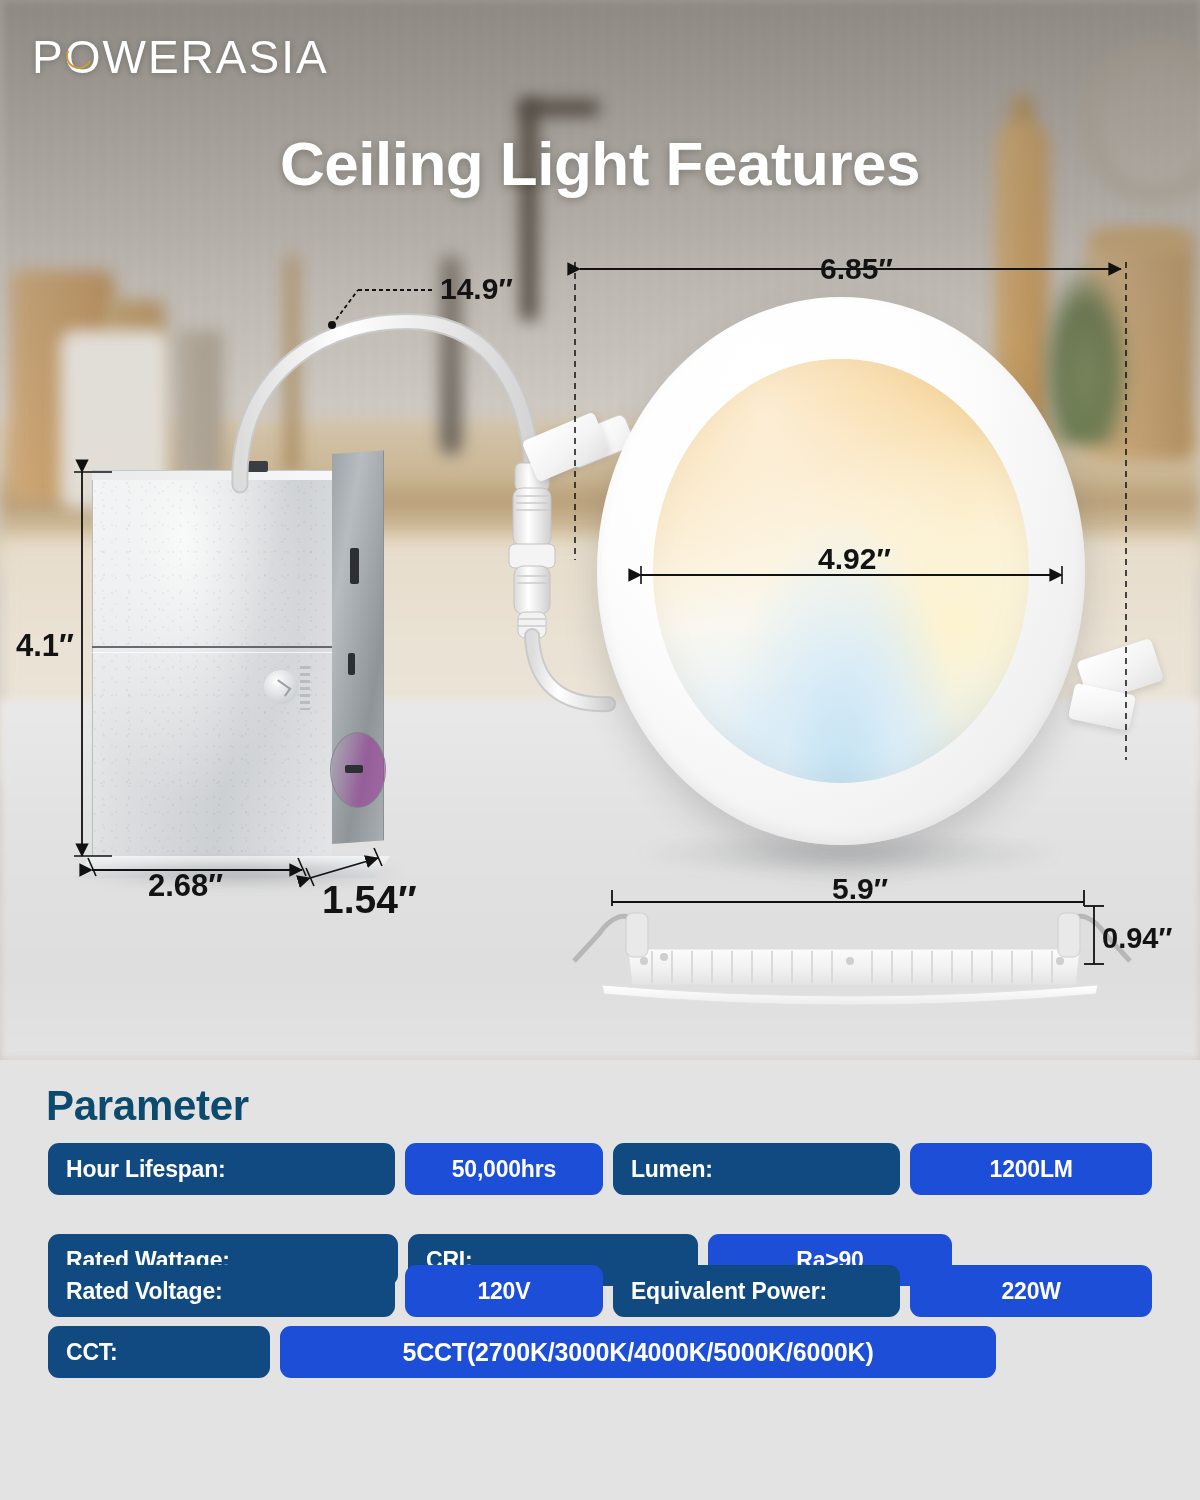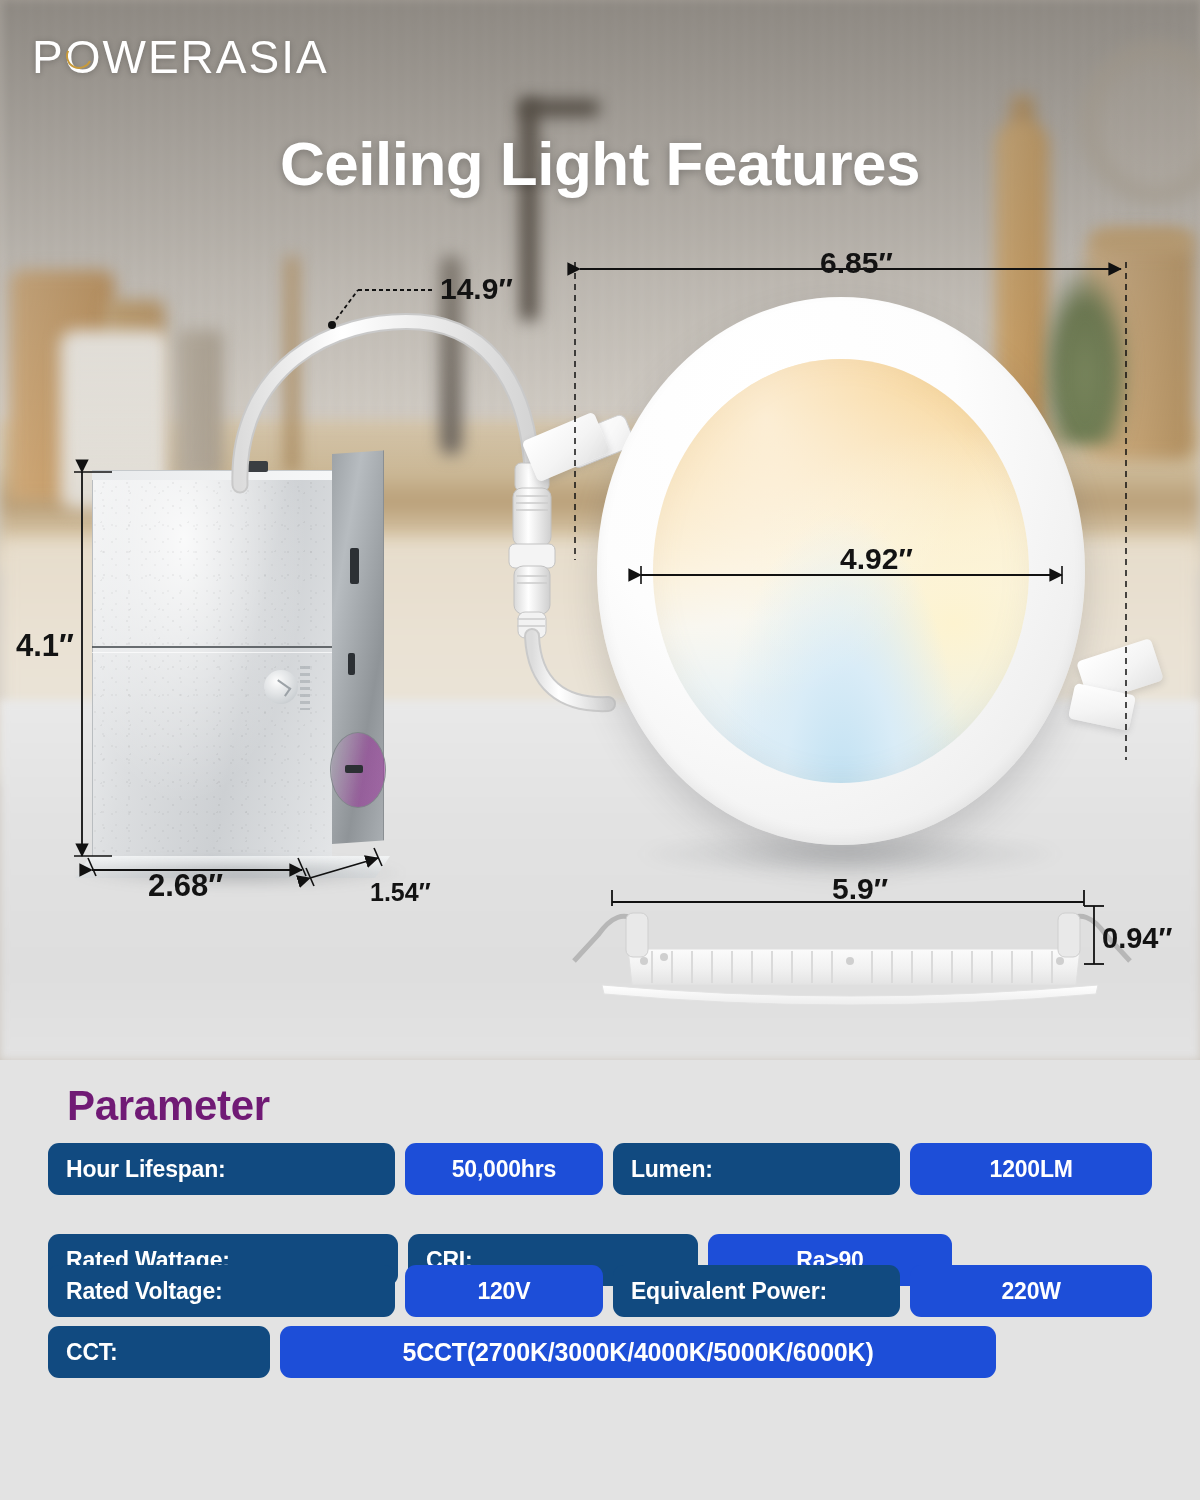--- a/index.html
+++ b/index.html
@@ -250,22 +250,22 @@
     position:absolute; color:#131313; font-weight:bold;
     font-family:"Liberation Sans", sans-serif; white-space:nowrap;
   }
 
   
   #params {
     position:absolute; left:0; top:1060px; width:1200px; height:440px;
     background:#e3e3e3;
   }
   #params-title {
-    position:absolute; left:67px; top:22px;
-    font-size:42px; font-weight:bold; color:#701a75;
+    position:absolute; left:46px; top:22px;
+    font-size:42px; font-weight:bold; color:#0c4a6e;
     letter-spacing:-0.3px;
   }
   .prow {
     position:absolute; left:48px; width:1104px; height:52px;
     display:flex; gap:10px;
   }
   .prow.r1 { top:83px; }
   .prow.r2 { top:144px;margin-top:30px; }
   .prow.r3 { top:205px; }
   .prow.r4 { top:266px;text-align:right; }
@@ -482,25 +482,25 @@
       <path d="M 612 890 L 612 906" stroke-width="1.8"></path>
       <path d="M 1084 890 L 1084 906" stroke-width="1.8"></path>
 
       <path d="M 1094 906 L 1094 964"></path>
       <path d="M 1084 906 L 1104 906" stroke-width="1.8"></path>
       <path d="M 1084 964 L 1104 964" stroke-width="1.8"></path>
     </g>
   </svg>
 
   <div class="dimtext" style="left:440px; top:272px; font-size:30px;">14.9″</div>
-  <div class="dimtext" style="left:820px; top:246px; font-size:30px;">6.85″</div>
-  <div class="dimtext" style="left:840px; top:542px; font-size:30px;">4.92″</div>
+  <div class="dimtext" style="left:820px; top:252px; font-size:30px;">6.85″</div>
+  <div class="dimtext" style="left:818px; top:542px; font-size:30px;">4.92″</div>
   <div class="dimtext" style="left:16px; top:628px; font-size:31px;">4.1″</div>
   <div class="dimtext" style="left:148px; top:868px; font-size:31px;">2.68″</div>
-  <div class="dimtext" style="left:322px; top:878px; font-size:25px;margin-left:48px;">1.54″</div>
+  <div class="dimtext" style="left:322px; top:878px; font-size:39px;">1.54″</div>
   <div class="dimtext" style="left:832px; top:872px; font-size:30px;">5.9″</div>
   <div class="dimtext" style="left:1102px; top:922px; font-size:29px;">0.94″</div>
 </div>
 
 <div id="params">
   <div id="params-title">Parameter</div>
 
   <div class="prow r1">
     <div class="pill pill-label w-lab-a">Hour Lifespan:</div>
     <div class="pill pill-value w-val-a">50,000hrs</div>

